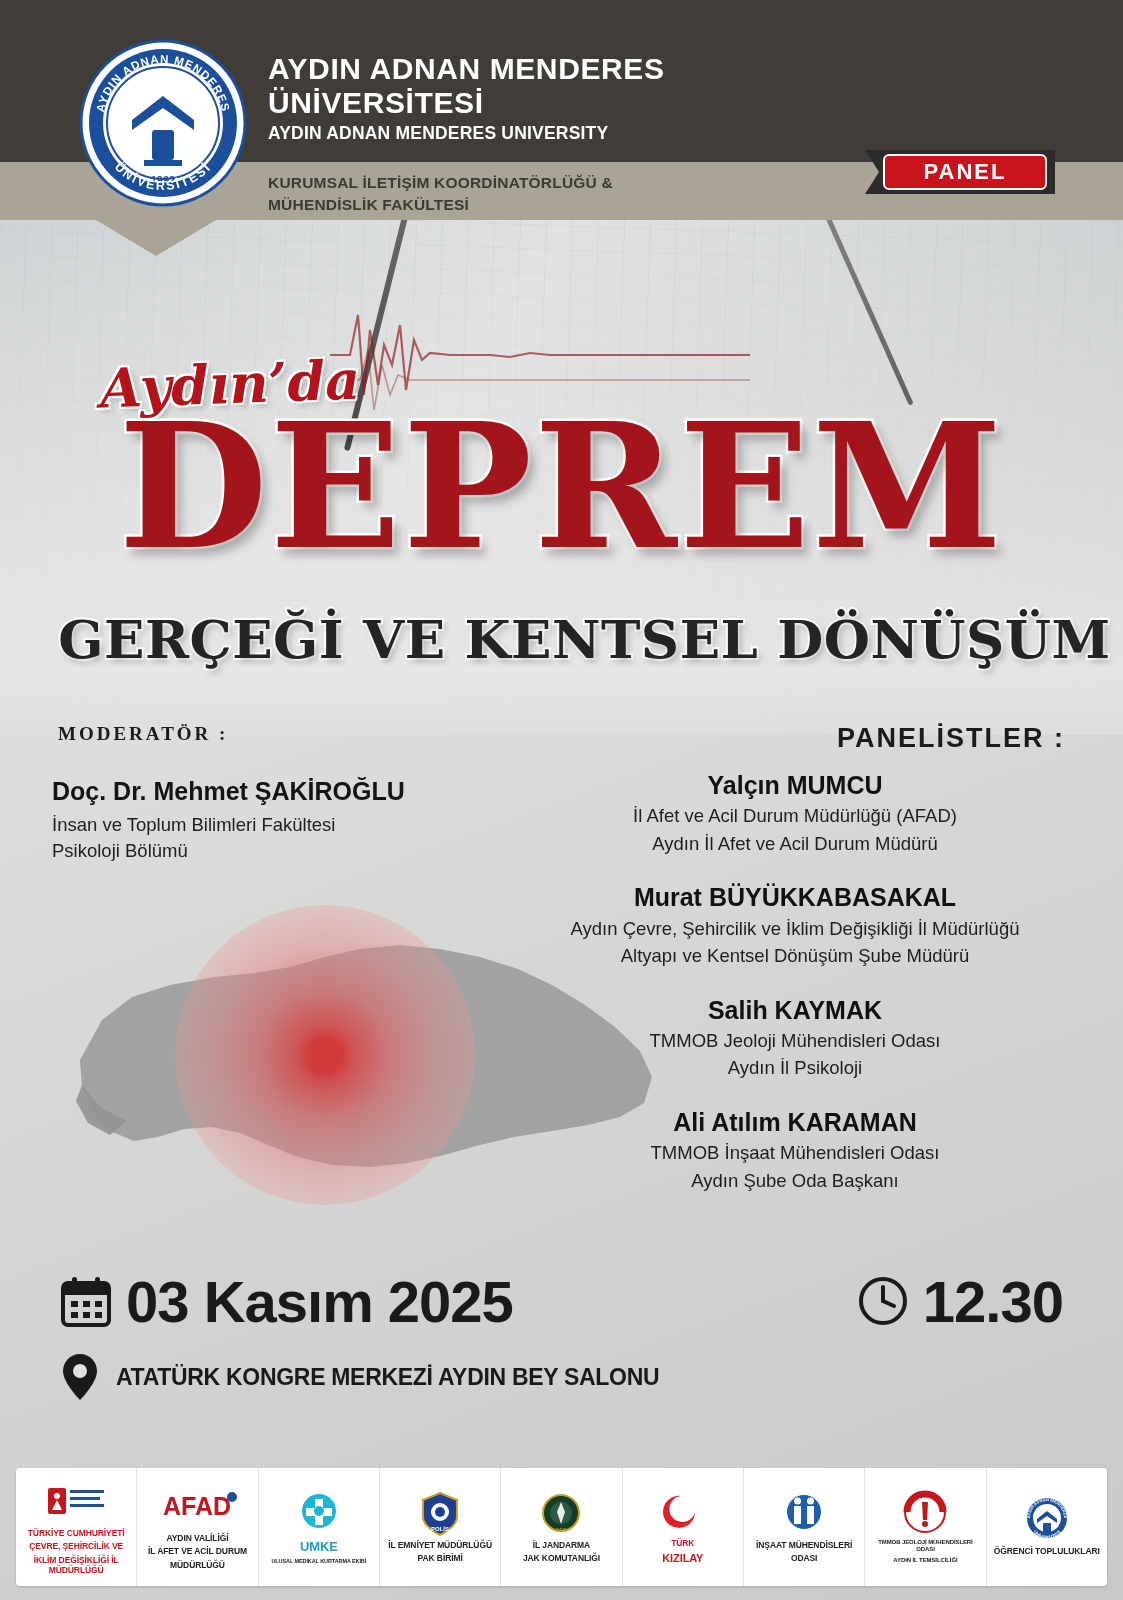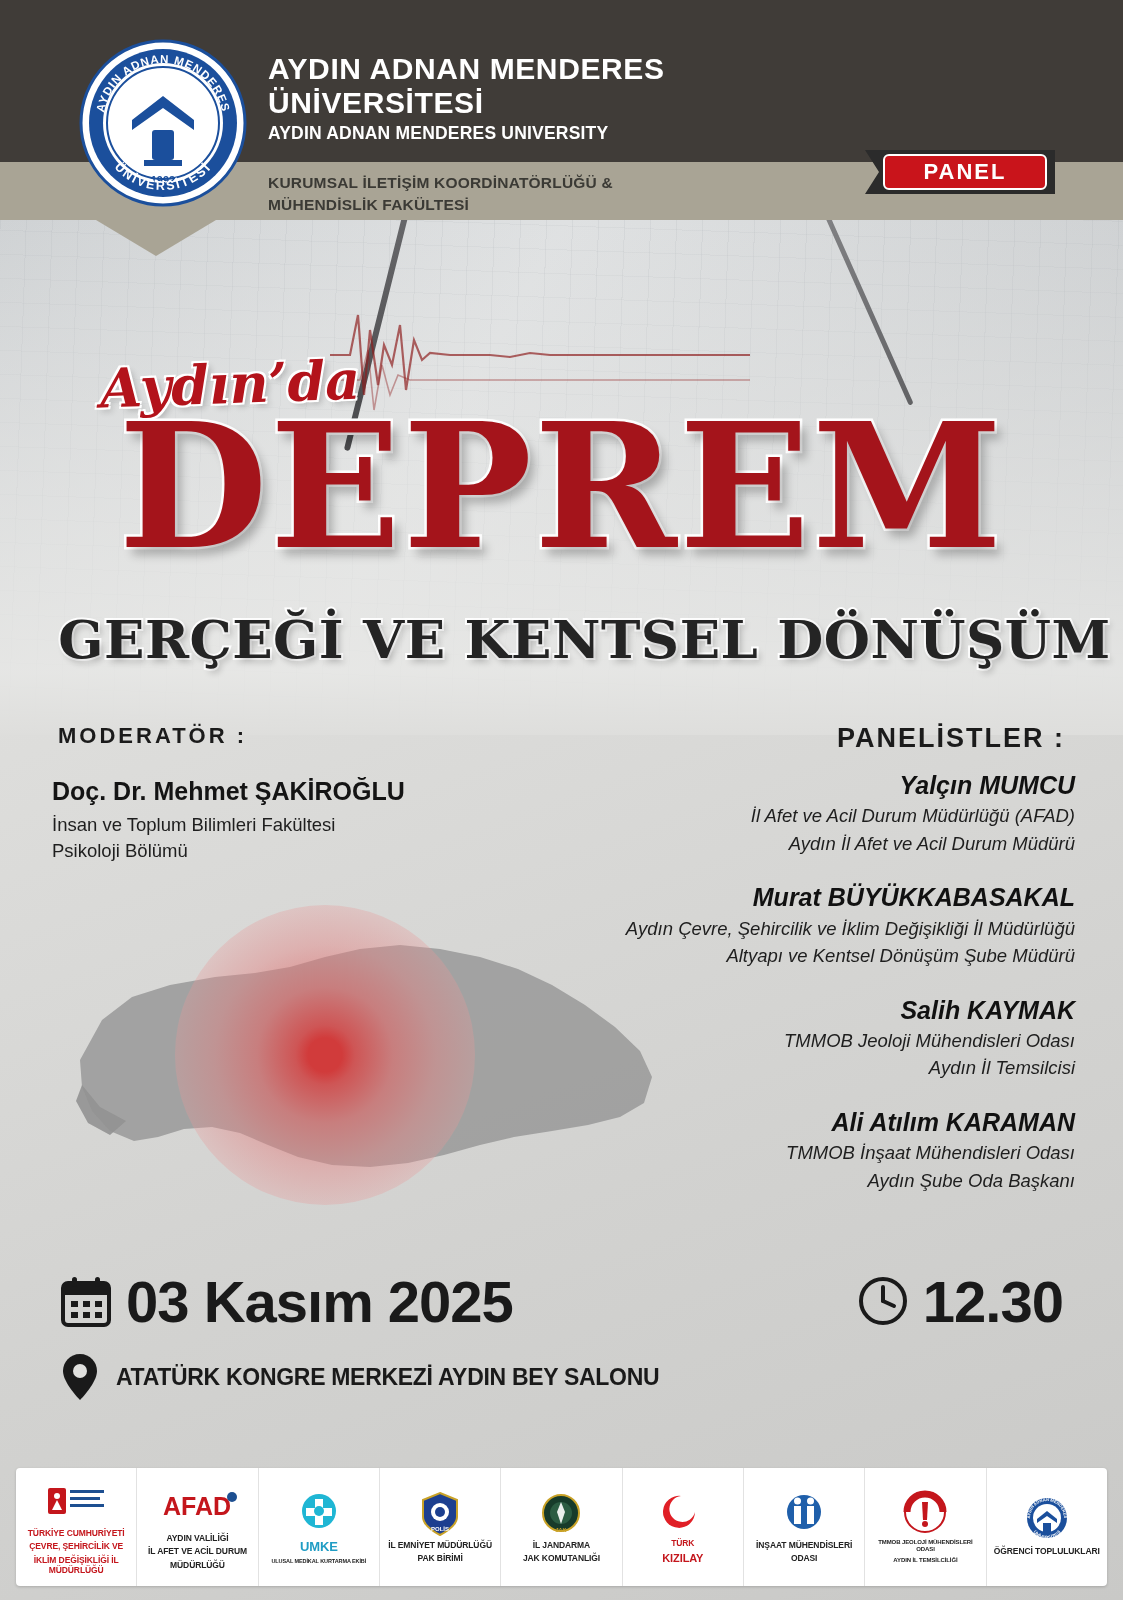--- a/index.html
+++ b/index.html
@@ -180,40 +180,39 @@
       rgba(223,104,104,.62) 32%,
       rgba(228,130,130,.45) 52%,
       rgba(232,155,155,.30) 72%,
       rgba(235,175,175,.16) 88%,
       rgba(235,175,175,0) 100%);
   }
 
   
   .moderator-head {
     position: absolute; top: 723px; left: 58px;
-    font-size: 22px; font-weight: bold; color: #1b1b1b; letter-spacing: 3px;
+    font-size: 19px; font-weight: bold; color: #1b1b1b; letter-spacing: 3px; font-family: Liberation Serif, serif;
   }
   .moderator-name {
     position: absolute; top: 777px; left: 52px;
     font-size: 25px; font-weight: bold; color: #141414;
   }
   .moderator-aff {
     position: absolute; top: 812px; left: 52px;
     font-size: 18.5px; color: #1e1e1e; line-height: 1.38;
   }
 
   .panelists-head {
     position: absolute; top: 723px; right: 58px;
     font-size: 27px; font-weight: bold; color: #1b1b1b; letter-spacing: 2px;
   }
   .panelists {
     position: absolute; top: 770px; right: 48px;
     width: 560px;
-    text-align: right;
-    font-style: italic;
+    text-align: center;
   }
   .panelist { margin-bottom: 26px; }
   .panelist .p-name {
     font-size: 25px; font-weight: bold; color: #111; line-height: 1.25;
   }
   .panelist .p-aff {
     font-size: 18.5px; color: #1e1e1e; line-height: 1.38; margin-top: 2px;
   }
 
   
@@ -348,21 +347,21 @@
       <div class="p-aff">Aydın İl Afet ve Acil Durum Müdürü</div>
     </div>
     <div class="panelist">
       <div class="p-name">Murat BÜYÜKKABASAKAL</div>
       <div class="p-aff">Aydın Çevre, Şehircilik ve İklim Değişikliği İl Müdürlüğü</div>
       <div class="p-aff">Altyapı ve Kentsel Dönüşüm Şube Müdürü</div>
     </div>
     <div class="panelist">
       <div class="p-name">Salih KAYMAK</div>
       <div class="p-aff">TMMOB Jeoloji Mühendisleri Odası</div>
-      <div class="p-aff">Aydın İl Temsilcisi</div>
+      <div class="p-aff">Aydın İl Psikoloji</div>
     </div>
     <div class="panelist">
       <div class="p-name">Ali Atılım KARAMAN</div>
       <div class="p-aff">TMMOB İnşaat Mühendisleri Odası</div>
       <div class="p-aff">Aydın Şube Oda Başkanı</div>
     </div>
   </div>
 
   <div class="datetime-row">
     <span class="dt-icon">

